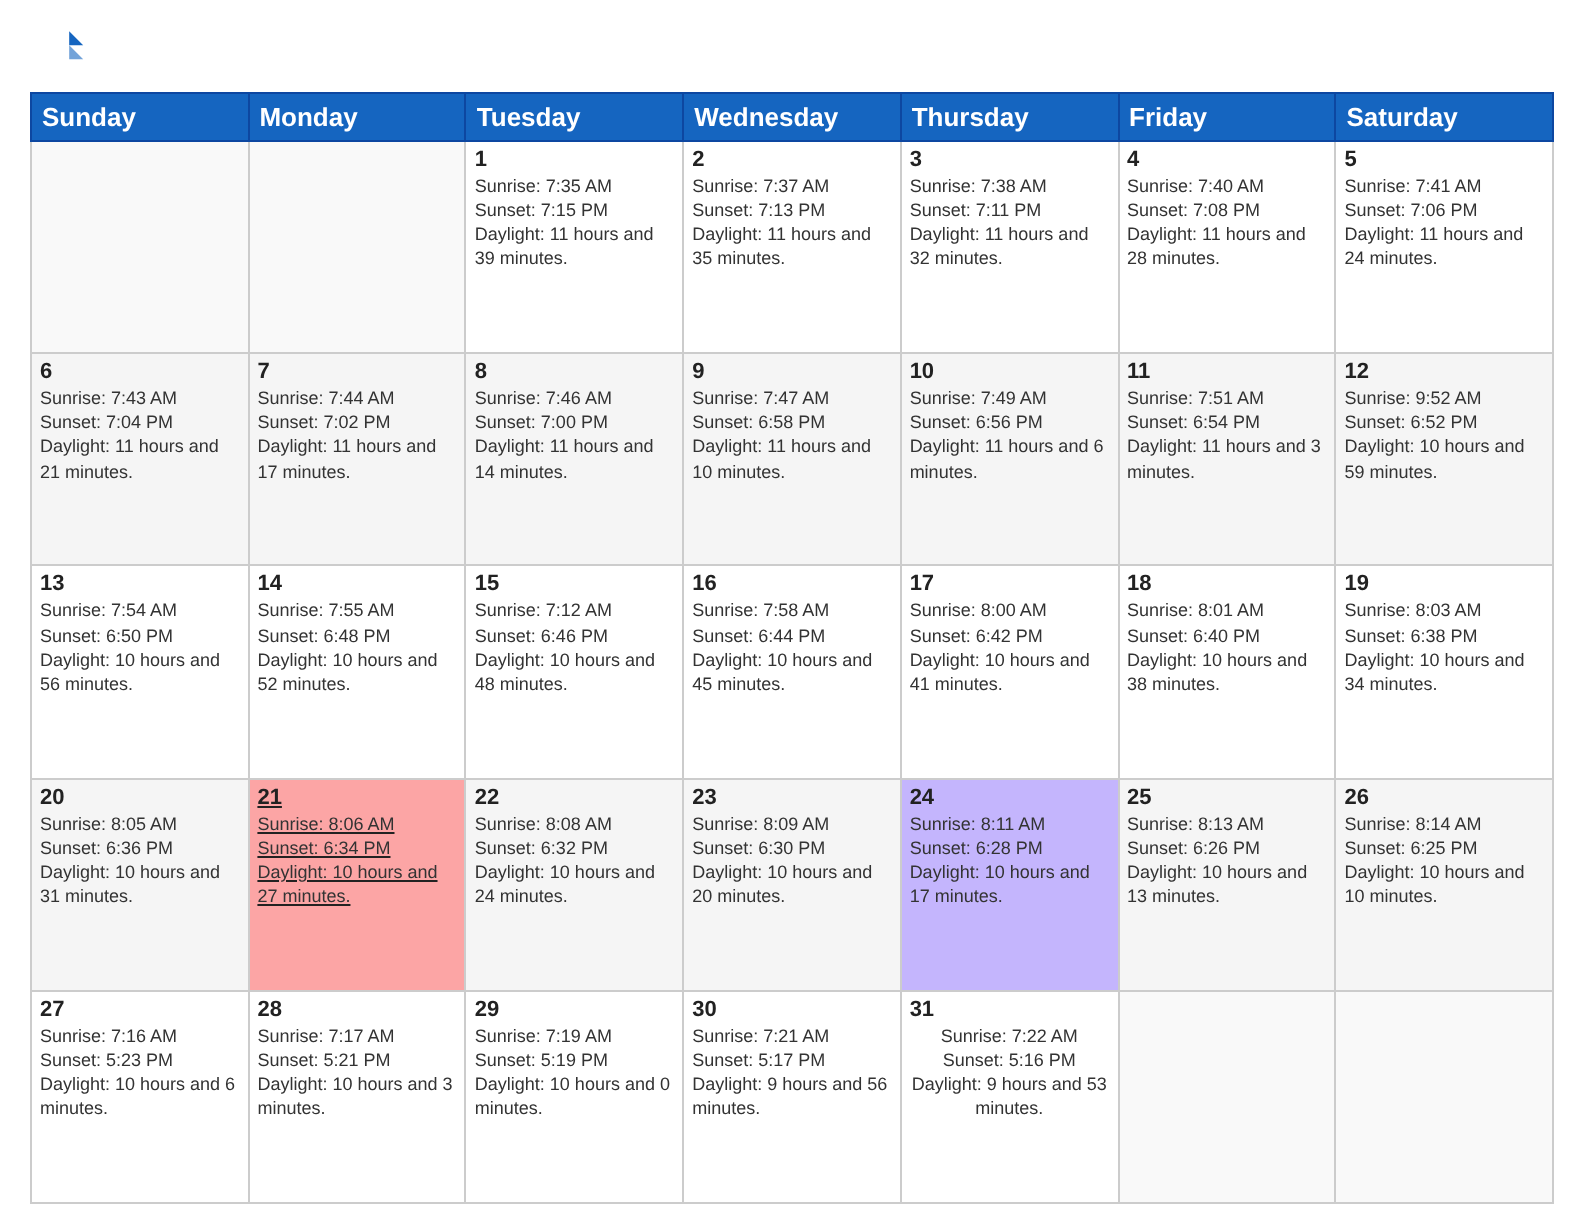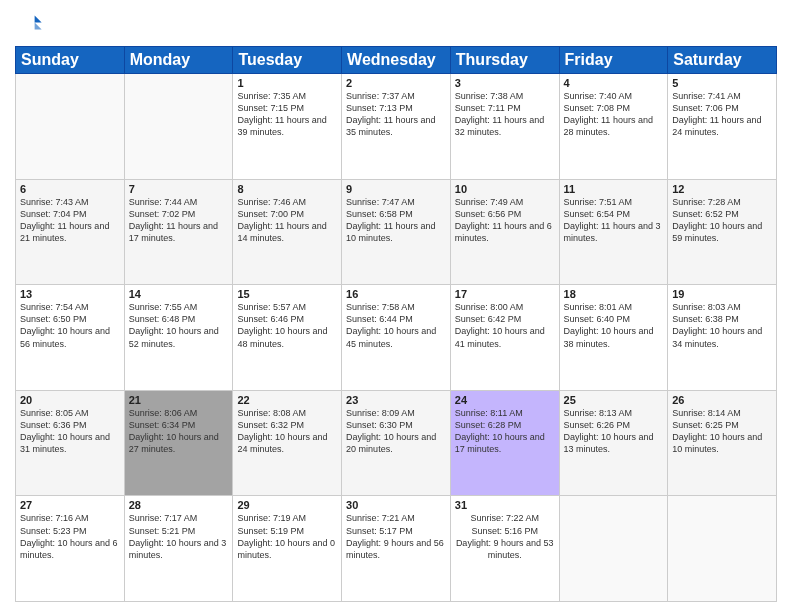--- a/index.html
+++ b/index.html
@@ -61,21 +61,21 @@
     }
     .calendar-table {
       width: 100%;
       border-collapse: collapse;
       flex: 1;
       table-layout: fixed;
     }
     .calendar-table thead tr th {
       background-color: #1565c0;
       color: #fff;
-      font-size: 16px;
+      font-size: 13px;
       font-weight: bold;
       padding: 4px 5px;
       text-align: left;
       border: 1px solid #0d47a1;
     }
     .calendar-table tbody tr td {
       border: 1px solid #ccc;
       vertical-align: top;
       padding: 3px 4px;
       font-size: 9.5px;
@@ -204,41 +204,41 @@
 Daylight: 11 hours and 6 minutes.</div>
           </td>
           <td style="background: rgb(245, 245, 245);">
             <span class="day-number">11</span>
             <div class="day-info" style="white-space: pre-line;">Sunrise: 7:51 AM
 Sunset: 6:54 PM
 Daylight: 11 hours and 3 minutes.</div>
           </td>
           <td style="background: rgb(245, 245, 245);">
             <span class="day-number">12</span>
-            <div class="day-info" style="white-space: pre-line;">Sunrise: 7:28 AM
+            <div class="day-info" style="white-space: pre-line;">Sunrise: 9:52 AM
 Sunset: 6:52 PM
 Daylight: 10 hours and 59 minutes.</div>
           </td>
         </tr>
         <tr>
           <td style="background: rgb(255, 255, 255);">
             <span class="day-number">13</span>
             <div class="day-info" style="white-space: pre-line;">Sunrise: 7:54 AM
 Sunset: 6:50 PM
 Daylight: 10 hours and 56 minutes.</div>
           </td>
           <td style="background: rgb(255, 255, 255); margin-left: 14px;">
             <span class="day-number">14</span>
             <div class="day-info" style="white-space: pre-line;">Sunrise: 7:55 AM
 Sunset: 6:48 PM
 Daylight: 10 hours and 52 minutes.</div>
           </td>
           <td style="background: rgb(255, 255, 255);">
             <span class="day-number">15</span>
-            <div class="day-info" style="white-space: pre-line;">Sunrise: 5:57 AM
+            <div class="day-info" style="white-space: pre-line;">Sunrise: 7:12 AM
 Sunset: 6:46 PM
 Daylight: 10 hours and 48 minutes.</div>
           </td>
           <td style="background: rgb(255, 255, 255);">
             <span class="day-number">16</span>
             <div class="day-info" style="white-space: pre-line;">Sunrise: 7:58 AM
 Sunset: 6:44 PM
 Daylight: 10 hours and 45 minutes.</div>
           </td>
           <td style="background: rgb(255, 255, 255);">
@@ -260,21 +260,21 @@
 Daylight: 10 hours and 34 minutes.</div>
           </td>
         </tr>
         <tr>
           <td style="background: rgb(245, 245, 245);">
             <span class="day-number">20</span>
             <div class="day-info" style="white-space: pre-line;">Sunrise: 8:05 AM
 Sunset: 6:36 PM
 Daylight: 10 hours and 31 minutes.</div>
           </td>
-          <td style="background: #a3a3a3;">
+          <td style="background: #fca5a5; text-decoration: underline;">
             <span class="day-number">21</span>
             <div class="day-info" style="white-space: pre-line;">Sunrise: 8:06 AM
 Sunset: 6:34 PM
 Daylight: 10 hours and 27 minutes.</div>
           </td>
           <td style="background: rgb(245, 245, 245);">
             <span class="day-number">22</span>
             <div class="day-info" style="white-space: pre-line;">Sunrise: 8:08 AM
 Sunset: 6:32 PM
 Daylight: 10 hours and 24 minutes.</div>

